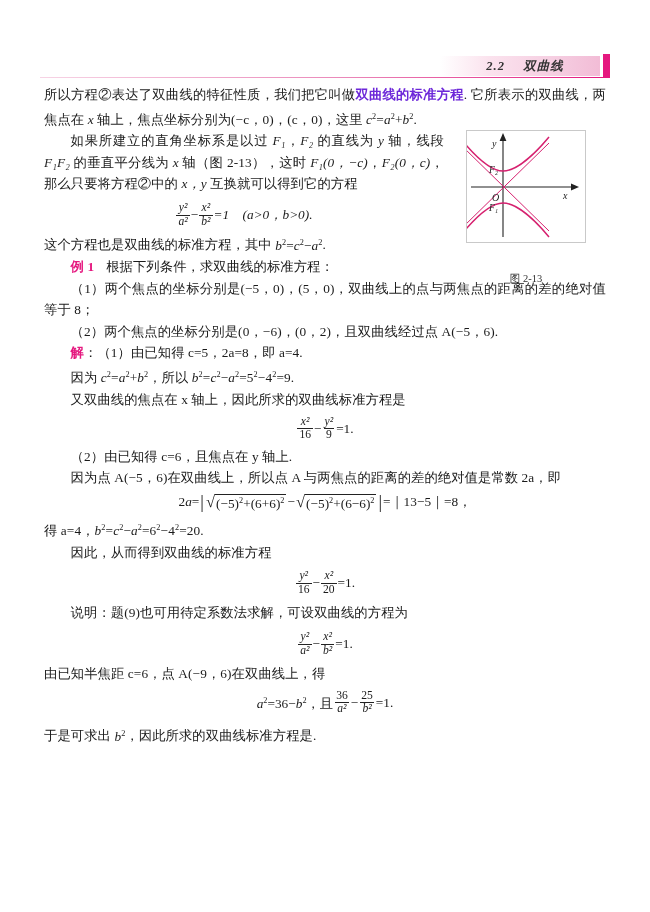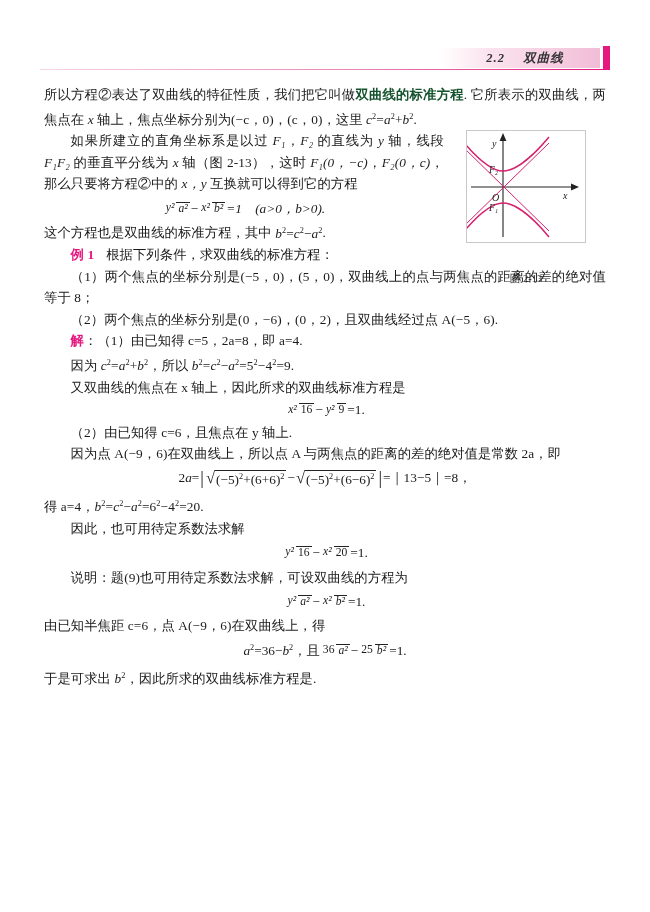--- a/index.html
+++ b/index.html
@@ -12,21 +12,21 @@
     background: #ffffff;
     font-family: "Liberation Serif", "DejaVu Serif", serif;
     color: #1a1a1a;
     overflow: hidden;
     position: relative;
   }
 
   
   .page-header {
     position: absolute;
-    top: 0;
+    top: 8px;
     left: 0;
     width: 589px;
     height: 80px;
   }
   .header-band {
     position: absolute;
     left: 440px;
     top: 48px;
     width: 160px;
     height: 20px;
@@ -73,40 +73,41 @@
   }
   .para {
     font-size: 13.3px;
     line-height: 21.5px;
     text-align: justify;
     text-justify: inter-ideograph;
     margin: 0 0 0 0;
     letter-spacing: 0.1px;
   }
   .indent { text-indent: 2em; }
-  .keyword { color: #14532d; font-weight: bold; }
+  .keyword { color: #6d28d9; font-weight: bold; }
   .marker { color: #e5187f; font-weight: bold; }
 
   
   .m { font-family: "Liberation Serif", "DejaVu Serif", serif; font-style: italic; }
   .mr { font-family: "Liberation Serif", "DejaVu Serif", serif; font-style: normal; }
   sup.sp { font-size: 0.62em; vertical-align: super; font-style: normal; }
 
   
   .eq-display {
     text-align: center;
     font-size: 13.3px;
     line-height: 1.1;
     padding: 4px 0 4px 0;
   }
   .eq-inline-wrap { display: inline-flex; align-items: center; justify-content: center; }
 
   
   .frac {
     display: inline-flex;
+    flex-direction: column;
     align-items: center;
     vertical-align: middle;
     font-size: 0.95em;
     line-height: 1.05;
     margin: 0 1px;
     position: relative;
     top: -0.05em;
   }
   .frac > .num { padding: 0 2px; font-size: 0.92em; }
   .frac > .den { padding: 0 2px; border-top: 1px solid #222; font-size: 0.92em; }
@@ -229,21 +230,21 @@
       <span class="mr">−</span>
       <span class="frac">
         <span class="num m">y²</span>
         <span class="den mr">9</span>
       </span>
       <span class="mr">=1.</span>
     </span>
   </div>
 
   <p class="para indent">（2）由已知得 c=6，且焦点在 y 轴上.</p>
-  <p class="para indent">因为点 A(−9，6)在双曲线上，所以点 A 与两焦点的距离的差的绝对值是常数 2a，即</p>
+  <p class="para indent">因为点 A(−5，6)在双曲线上，所以点 A 与两焦点的距离的差的绝对值是常数 2a，即</p>
 
   <div class="eq-display" style="padding-top:5px;padding-bottom:5px;">
     <span class="eq-inline-wrap">
       <span class="m"><span class="mr">2</span><span class="m">a</span><span class="mr">=</span></span>
       <span class="vbar">|</span>
       <span class="sqrt">
         <span class="radical">√</span>
         <span class="radicand mr">(−5)<sup class="sp">2</sup>+(6+6)<sup class="sp">2</sup></span>
       </span>
       <span class="mr">−</span>
@@ -251,21 +252,21 @@
         <span class="radical">√</span>
         <span class="radicand mr">(−5)<sup class="sp">2</sup>+(6−6)<sup class="sp">2</sup></span>
       </span>
       <span class="vbar">|</span>
       <span class="mr">=｜13−5｜=8，</span>
     </span>
   </div>
 
   <p class="para"><span>得 a=4，</span><span><span class="m">b</span><sup class="sp">2</sup><span class="mr">=</span><span class="m">c</span><sup class="sp">2</sup><span class="mr">−</span><span class="m">a</span><sup class="sp">2</sup><span class="mr">=6</span><sup class="sp">2</sup><span class="mr">−4</span><sup class="sp">2</sup><span class="mr">=20</span></span><span>.</span></p>
 
-  <p class="para indent">因此，也可用待定系数法求解</p>
+  <p class="para indent">因此，从而得到双曲线的标准方程</p>
 
   <div class="eq-display" style="padding-top:6px;padding-bottom:6px;">
     <span class="eq-inline-wrap">
       <span class="frac">
         <span class="num m">y²</span>
         <span class="den mr">16</span>
       </span>
       <span class="mr">−</span>
       <span class="frac">
         <span class="num m">x²</span>

